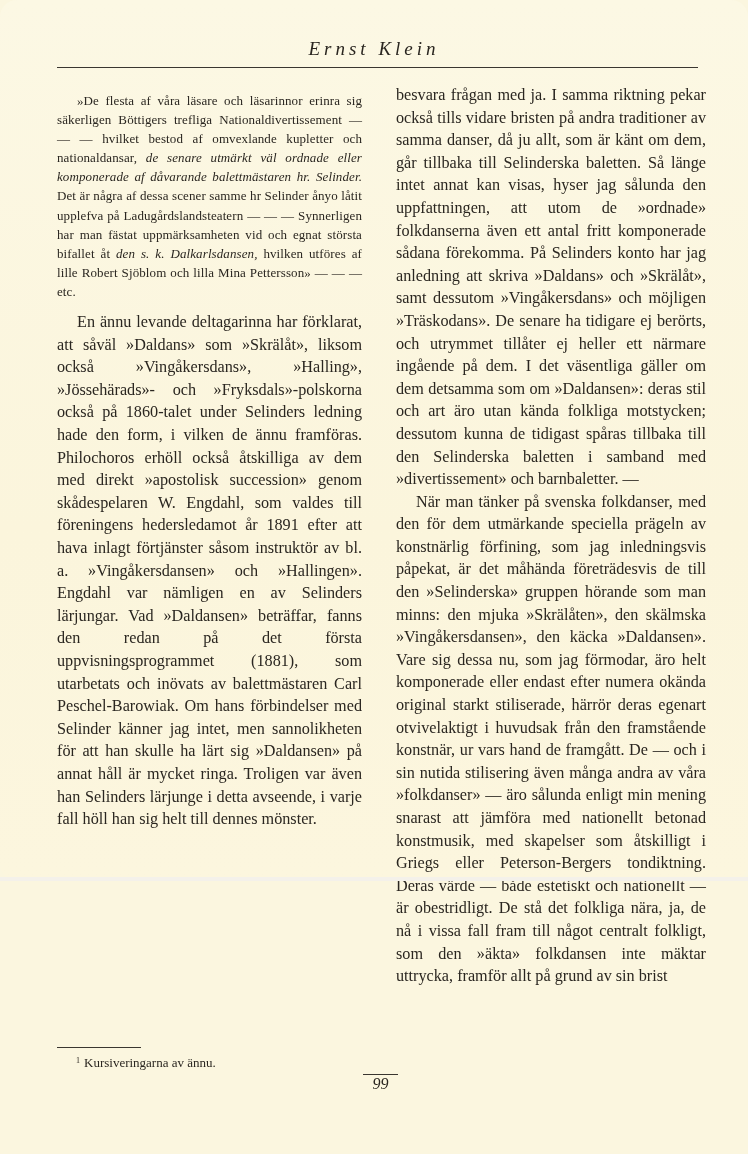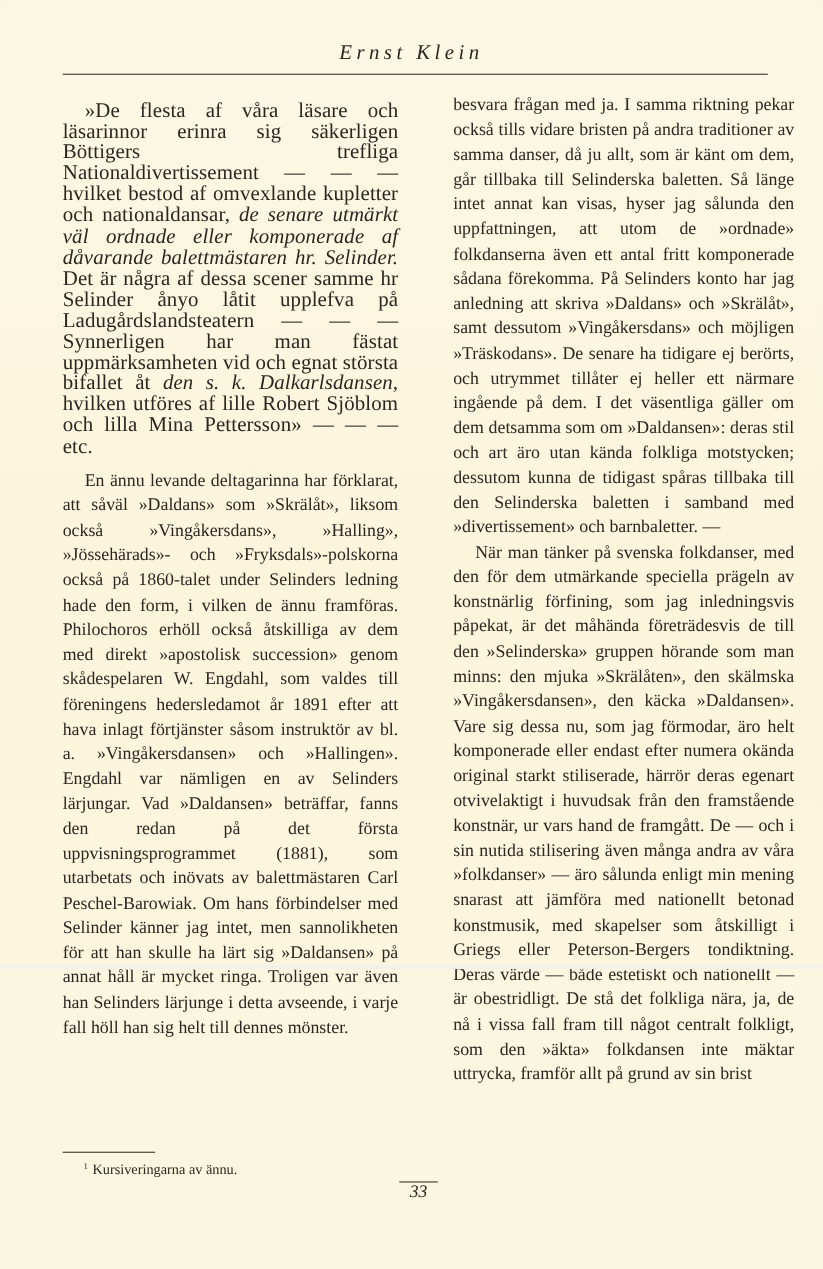--- a/index.html
+++ b/index.html
@@ -49,27 +49,27 @@
   .col {
     position: absolute;
     top: 84px;
     width: 305px;
     font-size: 16.2px;
     line-height: 22.6px;
     text-align: justify;
     hyphens: none;
   }
   .col-left { left: 57px; }
-  .col-right { left: 412px; width: 310px; }
+  .col-right { left: 396px; width: 310px; }
   .col p {
     margin: 0;
   }
   .indent { text-indent: 20px; }
   .quote {
-    font-size: 19px;
+    font-size: 13px;
     line-height: 19.1px;
     margin-top: 7px !important;
     margin-bottom: 10px !important;
     letter-spacing: 0.1px;
   }
   .quote em { font-style: italic; }
   .footnote-rule {
     position: absolute;
     top: 1047px;
     left: 57px;
@@ -122,16 +122,16 @@
 
   <div class="col col-right">
     <p>besvara frågan med ja. I samma riktning pekar också tills vidare bristen på andra traditioner av samma danser, då ju allt, som är känt om dem, går tillbaka till Selinderska baletten. Så länge intet annat kan visas, hyser jag sålunda den uppfattningen, att utom de »ordnade» folkdanserna även ett antal fritt komponerade sådana förekomma. På Selinders konto har jag anledning att skriva »Daldans» och »Skrälåt», samt dessutom »Vingåkersdans» och möjligen »Träskodans». De senare ha tidigare ej berörts, och utrymmet tillåter ej heller ett närmare ingående på dem. I det väsentliga gäller om dem detsamma som om »Daldansen»: deras stil och art äro utan kända folkliga motstycken; dessutom kunna de tidigast spåras tillbaka till den Selinderska baletten i samband med »divertissement» och barnbaletter. —</p>
     <p class="indent">När man tänker på svenska folkdanser, med den för dem utmärkande speciella prägeln av konstnärlig förfining, som jag inledningsvis påpekat, är det måhända företrädesvis de till den »Selinderska» gruppen hörande som man minns: den mjuka »Skrälåten», den skälmska »Vingåkersdansen», den käcka »Daldansen». Vare sig dessa nu, som jag förmodar, äro helt komponerade eller endast efter numera okända original starkt stiliserade, härrör deras egenart otvivelaktigt i huvudsak från den framstående konstnär, ur vars hand de framgått. De — och i sin nutida stilisering även många andra av våra »folkdanser» — äro sålunda enligt min mening snarast att jämföra med nationellt betonad konstmusik, med skapelser som åtskilligt i Griegs eller Peterson-Bergers tondiktning. Deras värde — både estetiskt och nationellt — är obestridligt. De stå det folkliga nära, ja, de nå i vissa fall fram till något centralt folkligt, som den »äkta» folkdansen inte mäktar uttrycka, framför allt på grund av sin brist</p>
   </div>
 
   <div class="footnote-rule"></div>
   <div class="footnote"><sup>1</sup><span>Kursiveringarna av ännu.</span></div>
 
   <div class="page-number-rule"></div>
-  <div class="page-number">33</div>
+  <div class="page-number">99</div>
 
   <div class="bottom-strip"></div>
 </div>
 
 </body></html>

